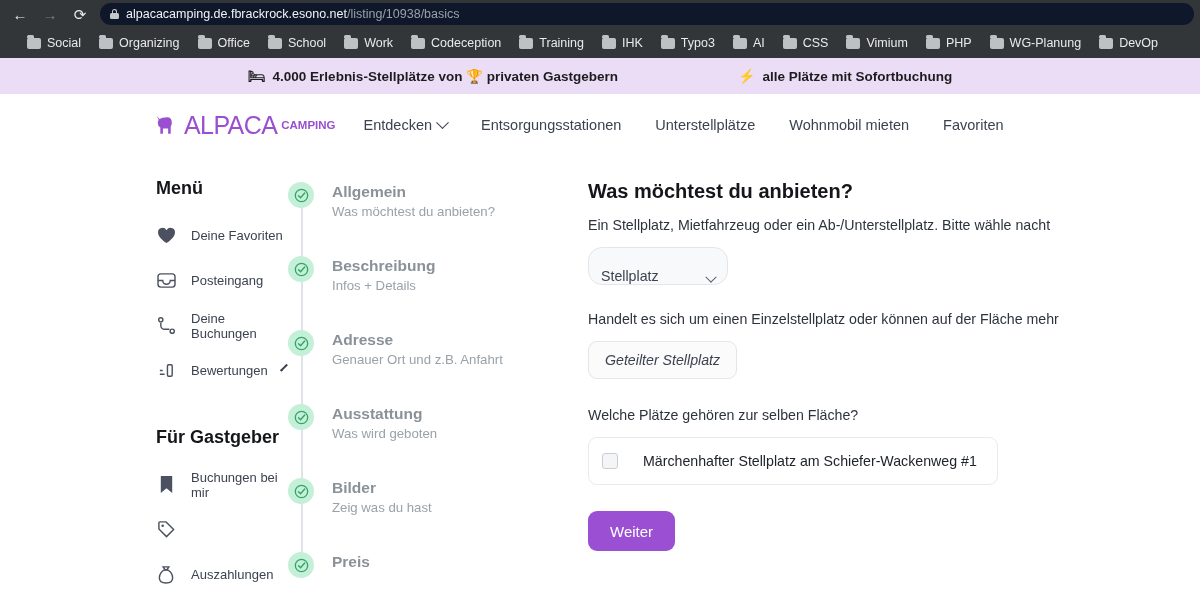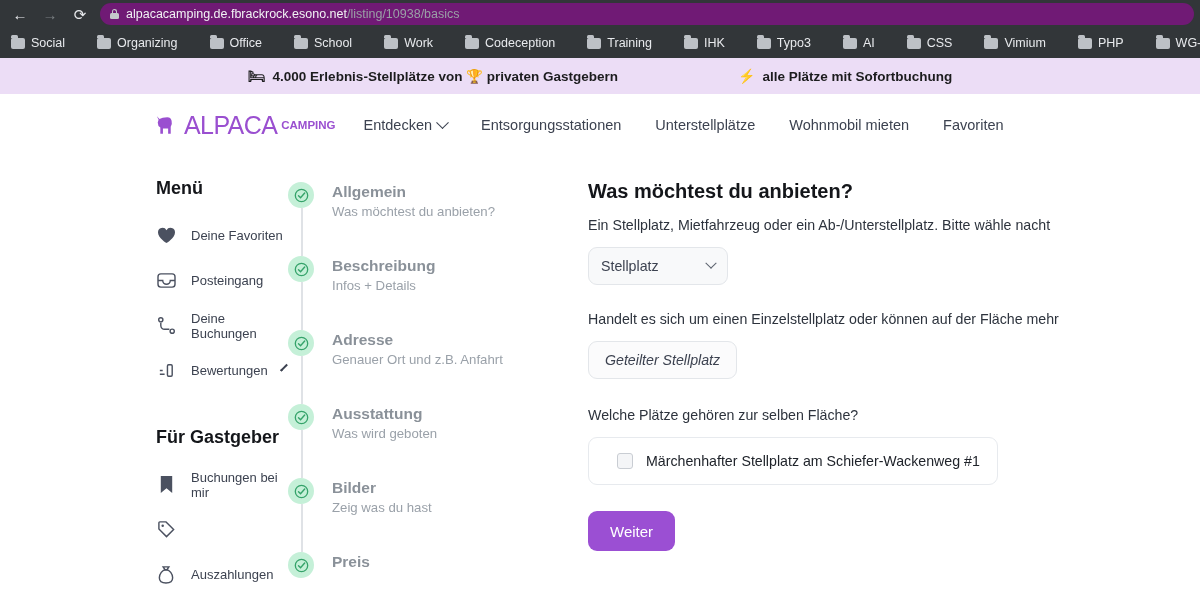--- a/index.html
+++ b/index.html
@@ -16,40 +16,40 @@
     height: 28px; display: flex; align-items: center;
     padding: 0 6px; gap: 2px;
   }
   .nav-btn {
     width: 28px; height: 24px; display: flex; align-items: center;
     justify-content: center; color: #e8eaed; font-size: 15px; line-height: 1;
     border-radius: 4px;
   }
   .nav-btn.disabled { color: #7a7f83; }
   .omnibox {
-    flex: 1; height: 22px; background: #701a75; border-radius: 11px;
+    flex: 1; height: 22px; background: #0f172a; border-radius: 11px;
     display: flex; align-items: center; padding: 0 10px; gap: 7px;
     margin-left: 4px;
   }
   .lock-ico { width: 9px; height: 10px; position: relative; flex: none; }
   .lock-ico .body {
     position: absolute; bottom: 0; left: 0; width: 9px; height: 6px;
     background: #c5c8cb; border-radius: 1.5px;
   }
   .lock-ico .shackle {
     position: absolute; top: 0; left: 2px; width: 5px; height: 5px;
     border: 1.3px solid #c5c8cb; border-bottom: none;
     border-radius: 3px 3px 0 0;
   }
   .url-text { font-size: 12.5px; color: #f1f3f4; white-space: nowrap; }
   .url-text .path { color: #9aa0a6; }
 
   .bookmarks-row {
     height: 30px; display: flex; align-items: center;
-    padding: 0 4px; gap: 18px; overflow: hidden;
+    padding: 0 20px; gap: 4px; overflow: hidden;
   }
   .bm {
     display: flex; align-items: center; gap: 6px;
     padding: 3px 7px; border-radius: 4px; white-space: nowrap;
   }
   .bm-folder {
     width: 14px; height: 11px; background: #bdc1c6;
     border-radius: 1.5px 2px 2px 2px; position: relative; flex: none;
   }
   .bm-folder::before {
@@ -146,22 +146,22 @@
   .form-h1 {
     font-size: 20px; font-weight: bold; color: #14161a;
     margin-bottom: 14px;
   }
   .form-desc {
     font-size: 14.2px; color: #2d333d; margin-bottom: 14px;
     white-space: nowrap;
   }
   .select-box {
     width: 140px; height: 38px; border: 1px solid #e3e6ea;
-    border-radius: 9px; background: #f8f9fa; display: flex;
-    align-items: center; justify-content: space-between;
+    border-radius: 14px; background: #f8f9fa; display: flex;
+    align-items: flex-end; justify-content: space-between;
     padding: 0 12px; margin-bottom: 26px;
   }
   .select-val { font-size: 14.2px; color: #3c4250; }
   .select-chev {
     width: 8px; height: 8px; border-right: 1.6px solid #5c636e;
     border-bottom: 1.6px solid #5c636e; transform: rotate(45deg)
       translate(-2px,-2px);
   }
   .pill-btn {
     display: inline-flex; align-items: center; height: 38px;
@@ -169,21 +169,21 @@
     padding: 0 16px; font-size: 14.2px; color: #3c4250;
     margin-bottom: 28px; position: relative; font-style: italic;
   }
   .cursor-arrow {
     position: absolute; left: 103px; top: 14px;
     width: 0; height: 0; z-index: 5;
   }
   .checkbox-card {
     width: 410px; height: 48px; border: 1px solid #e7eaee;
     border-radius: 9px; background: #ffffff; display: flex;
-    align-items: center; gap: 13px; padding: 0 28px; margin-bottom: 26px;
+    align-items: center; gap: 25px; padding: 0 13px; margin-bottom: 26px;
   }
   .cb-square {
     width: 16px; height: 16px; border: 1px solid #c9cdd3;
     border-radius: 3px; background: #f4f5f7; flex: none;
   }
   .cb-label { font-size: 14.2px; color: #20242b; white-space: nowrap; }
   .primary-btn {
     display: inline-flex; align-items: center; justify-content: center;
     height: 40px; padding: 0 22px; border-radius: 9px;
     background: #9b4fd3; color: #ffffff; font-size: 15px;

